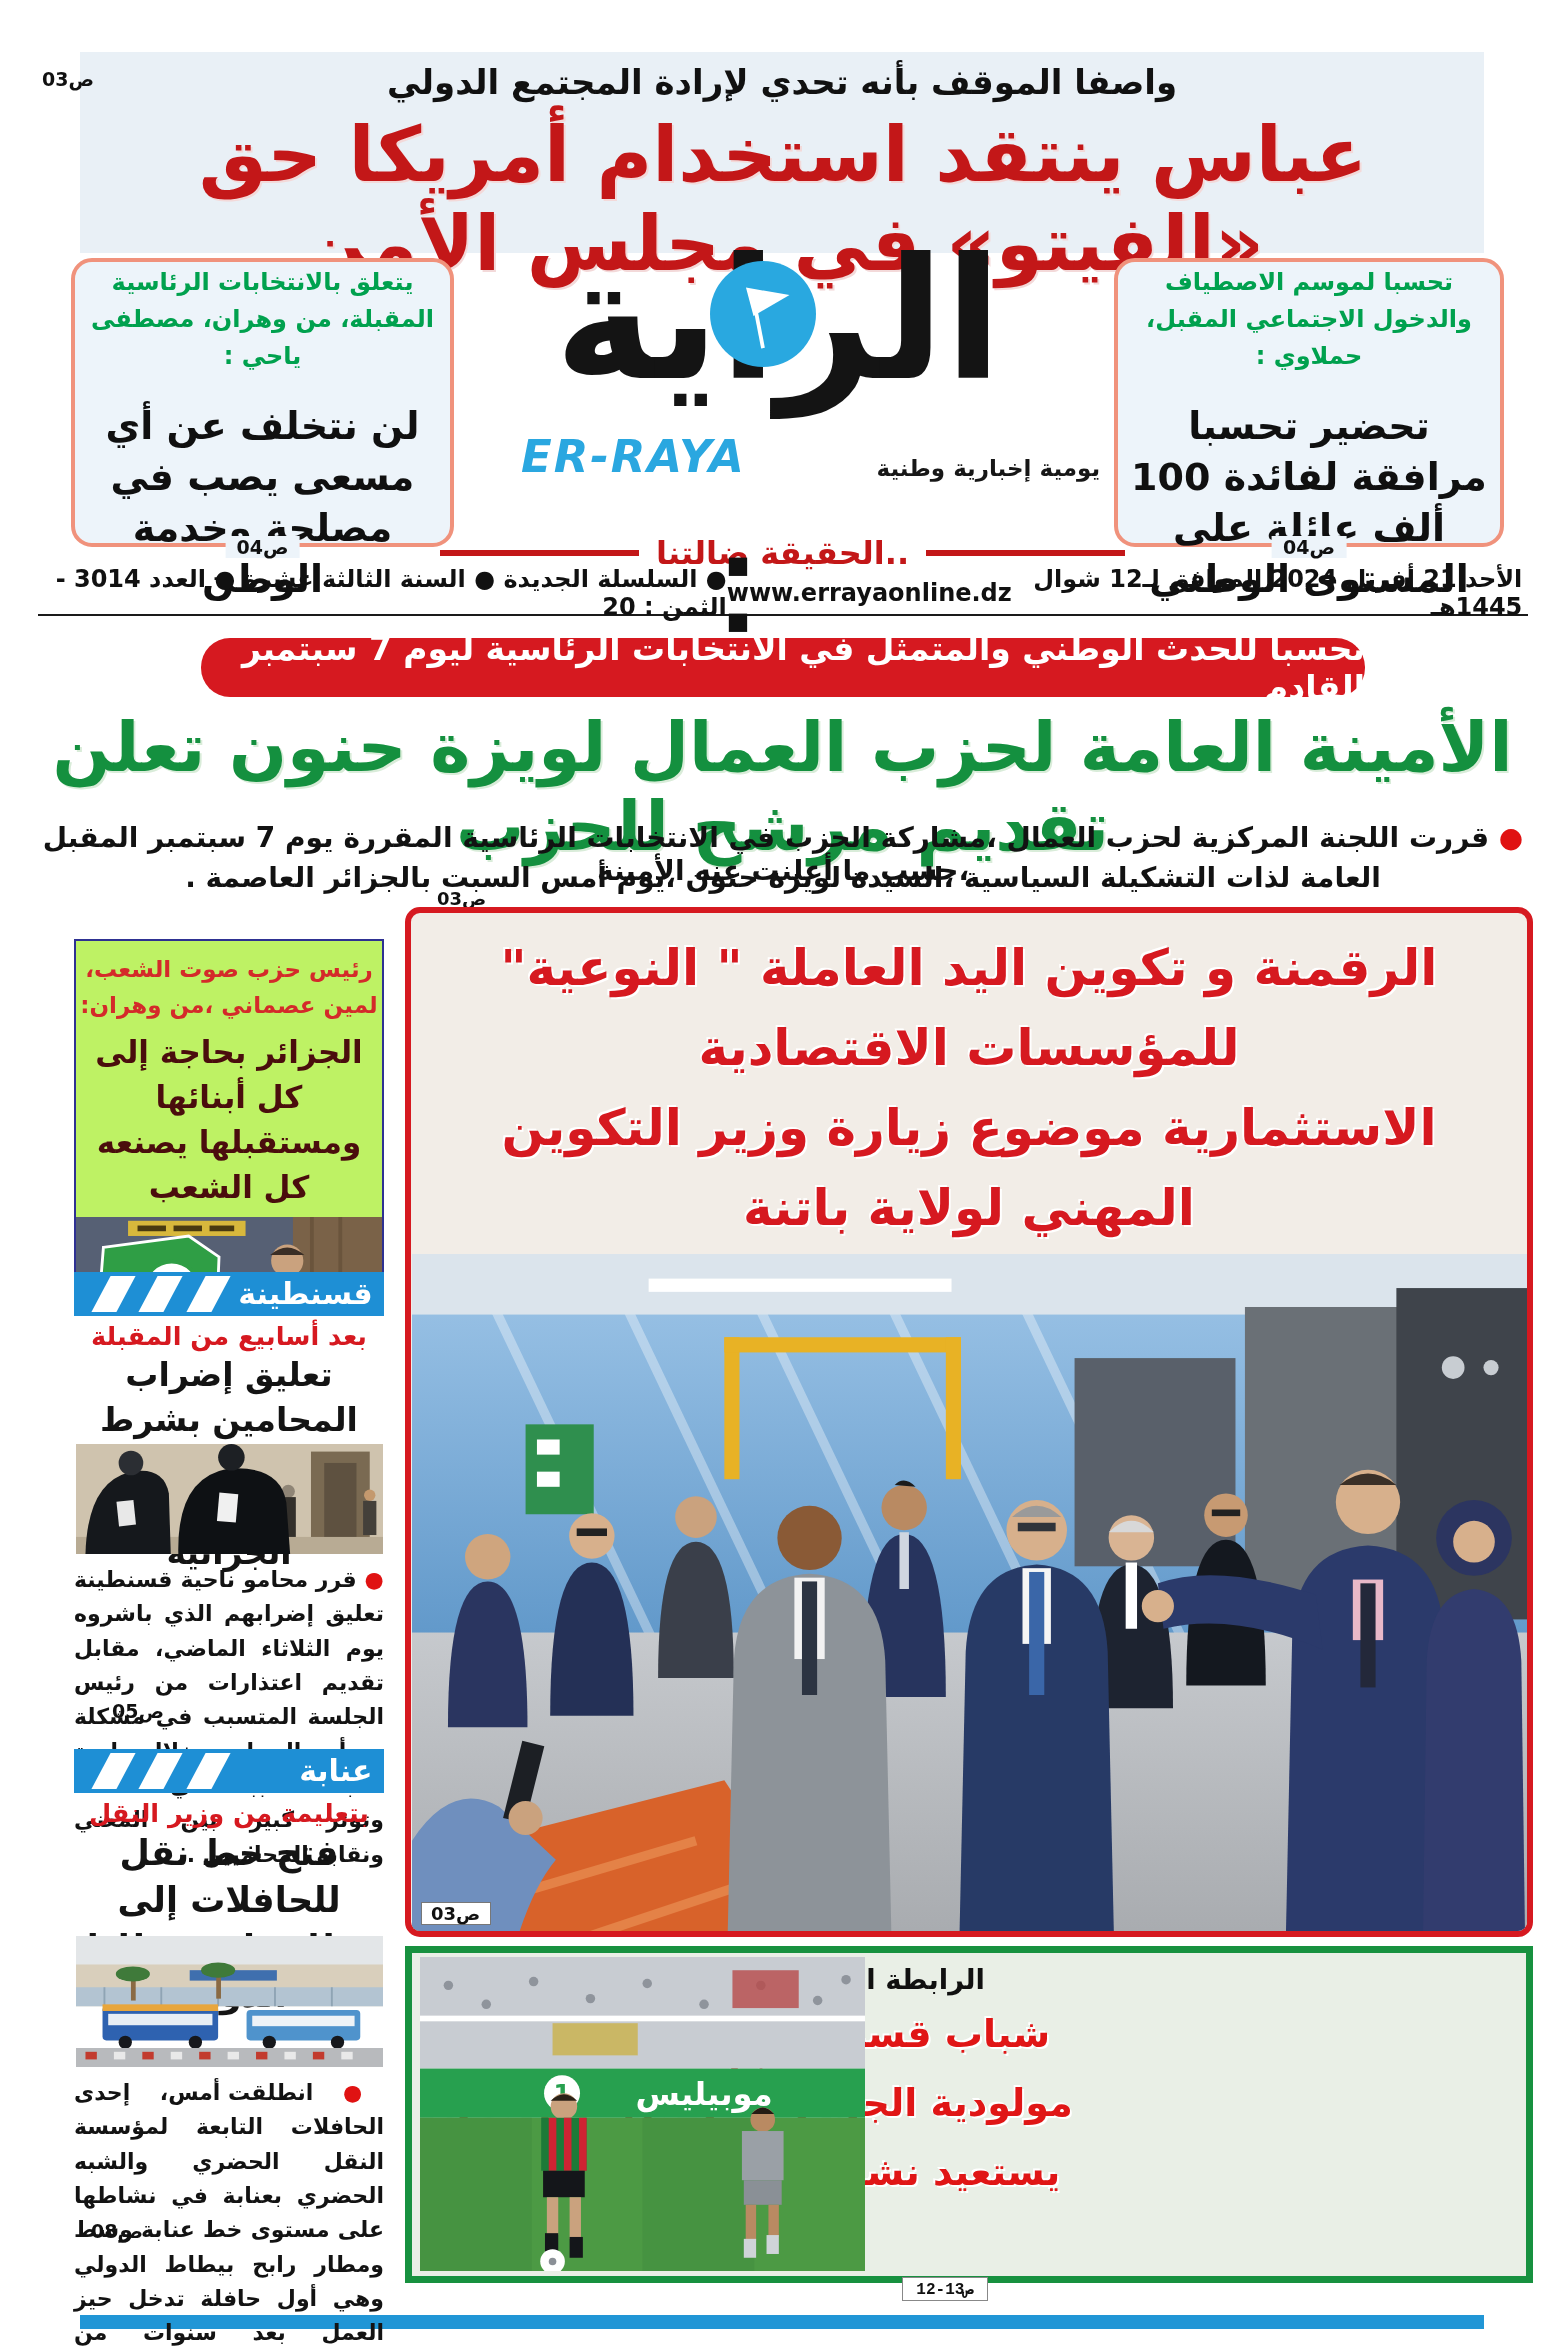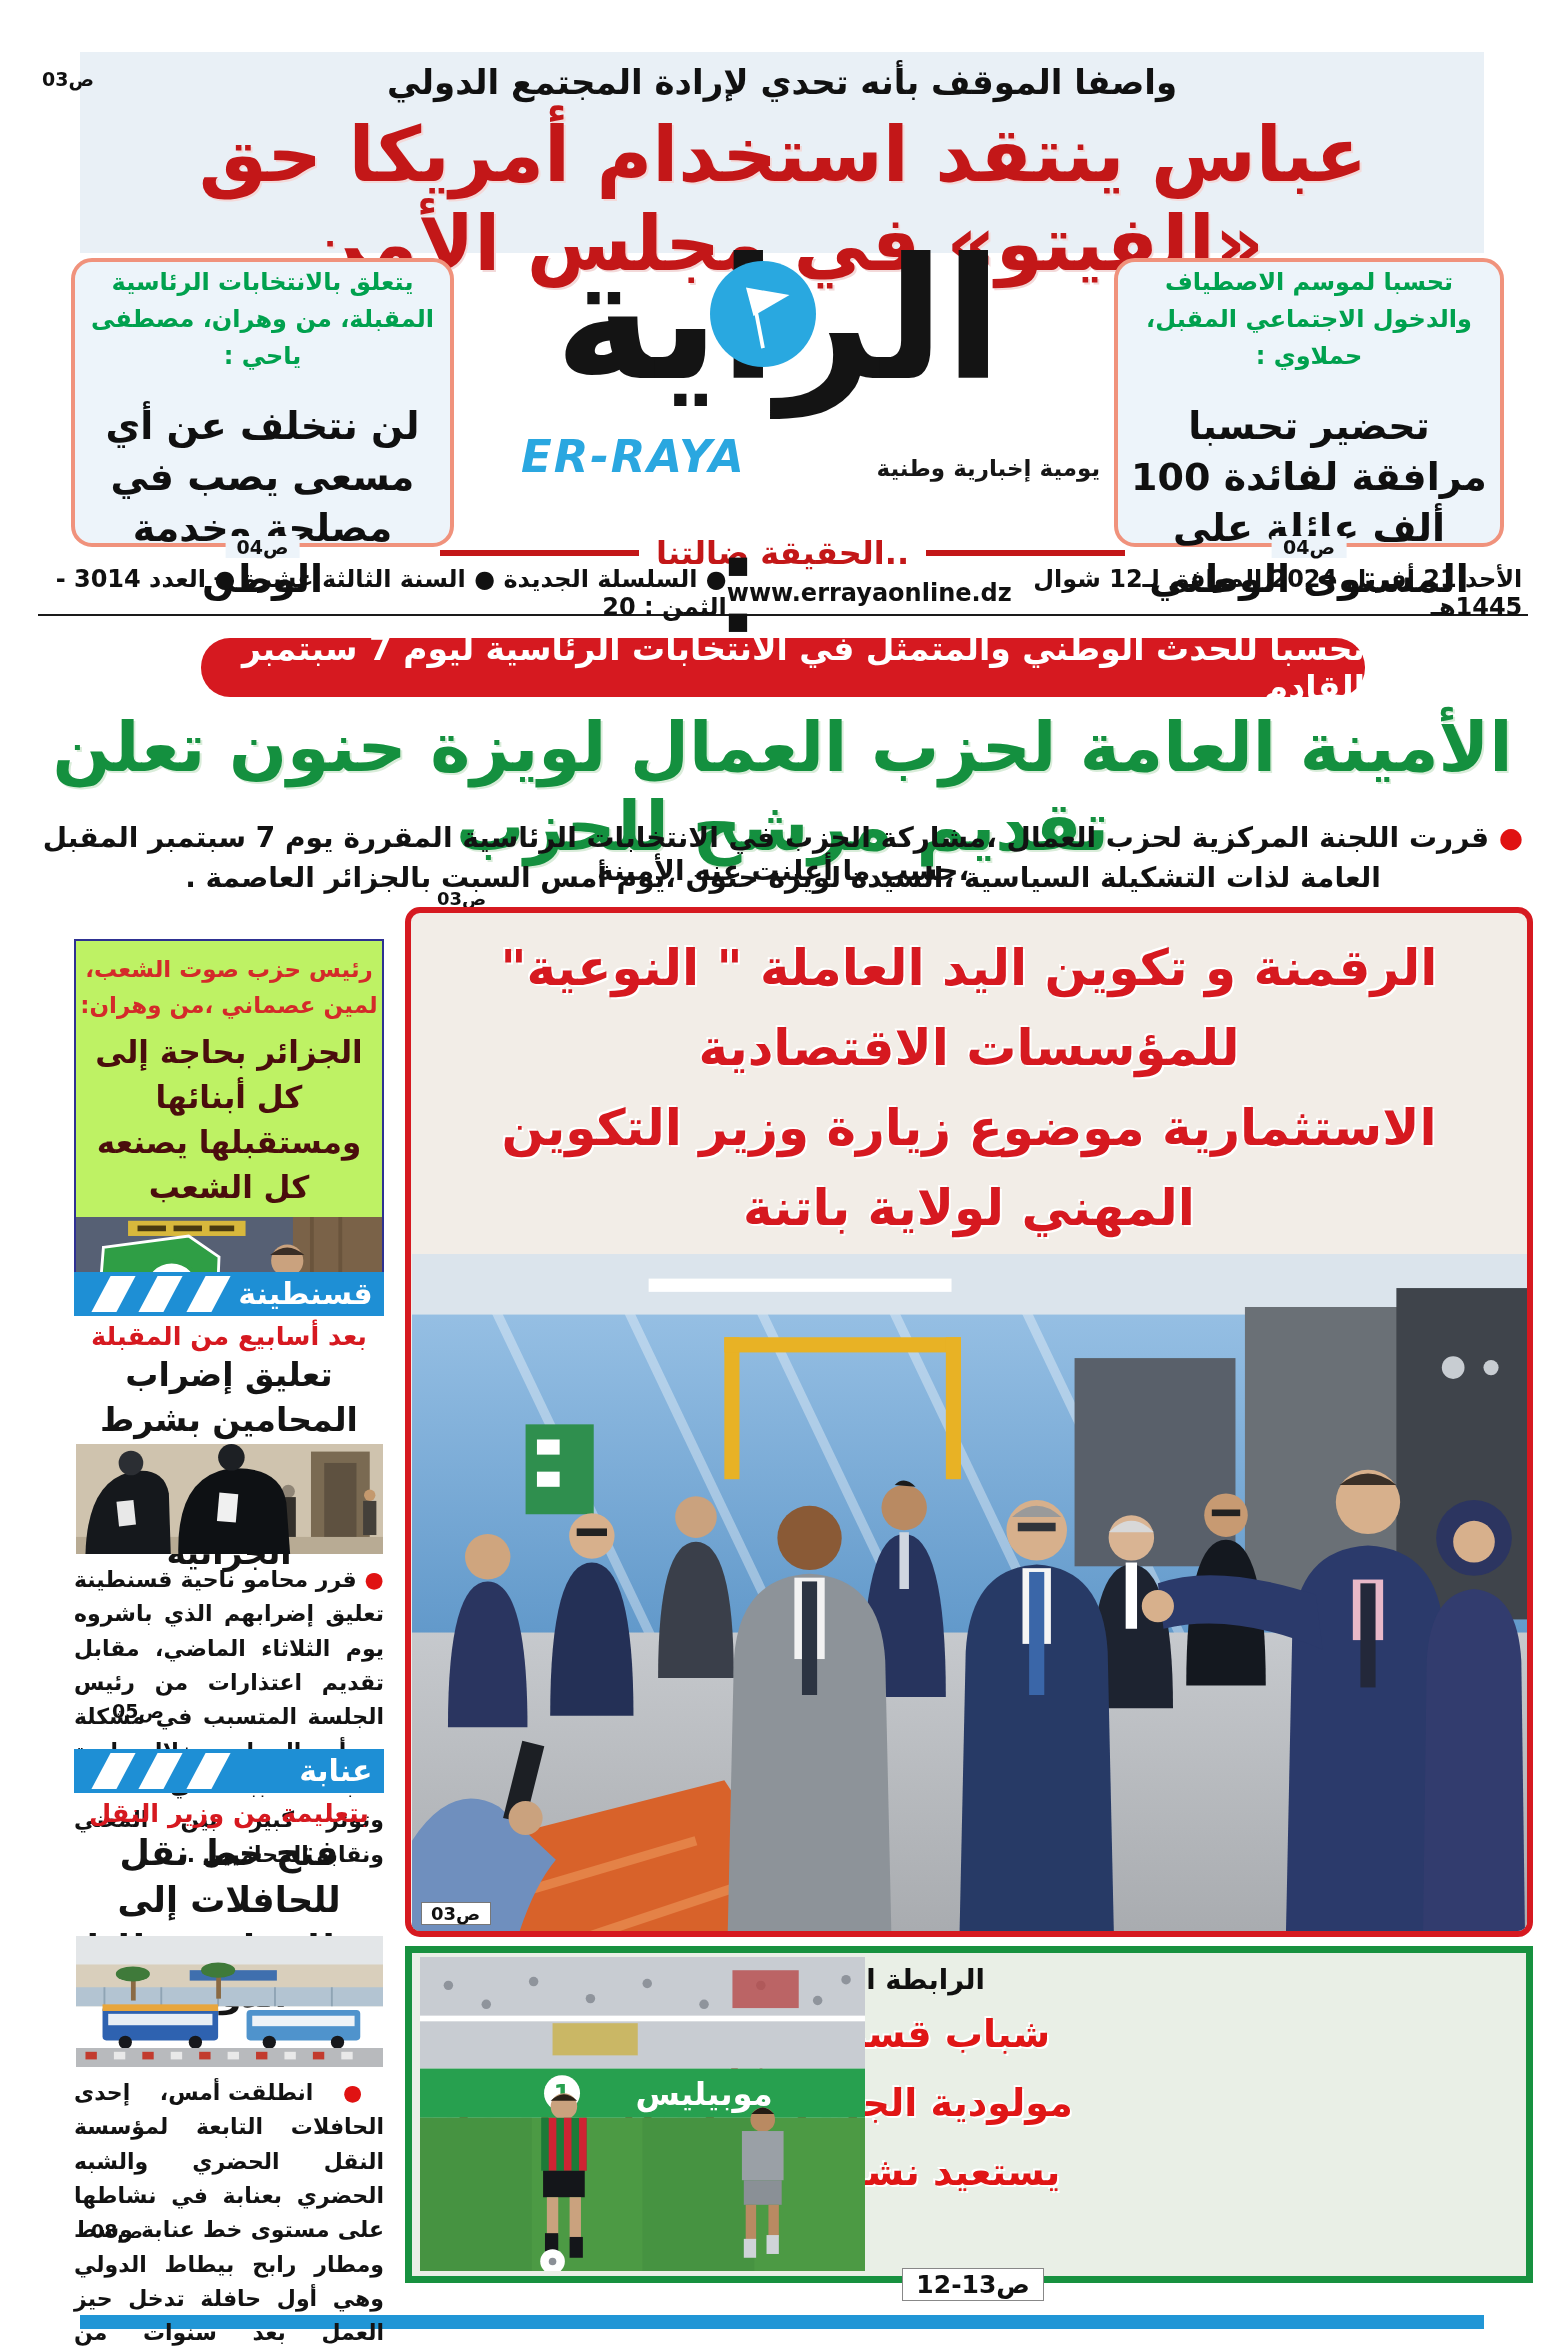--- a/index.html
+++ b/index.html
@@ -59,21 +59,21 @@
   
   .sports-box{left:405px;top:1946px;width:1128px;height:337px;border:7.6px solid #17913f;background:#e9efe6;
     box-sizing:border-box;}
   .sports-kick{position:absolute;right:454px;top:11.4px;width:653px;text-align:center;
     font-size:27.4px;font-weight:bold;color:#101010;}
   .sports-line{position:absolute;right:445px;width:662px;text-align:center;font-size:38px;font-weight:bold;
     color:#e01616;text-shadow:1.9px 1.9px 0 #ffffff,-1.9px -1.9px 0 #ffffff;}
   .sl1{top:59px;} .sl2{top:128px;} .sl3{top:197px;}
   .sports-photo{position:absolute;left:7.6px;top:3.8px;width:445px;height:314px;}
   .sports-pageref{position:absolute;bottom:-24.6px;left:44%;background:#fff;border:0.9px solid #888;
-    padding:0.9px 13.2px;font-size:25px;font-weight:bold;color:#111;}
+    padding:0.9px 13.2px;font-size:16px;font-weight:bold;color:#111;font-family:Liberation Mono, monospace;}
   
   .bottom-bar{left:80px;top:2315px;width:1404px;height:14px;background:#2196d6;}
   
   .col{left:74px;width:310px;}
   .story1-box{top:939px;height:364px;border:2.8px solid #2e3192;background:#bef264;box-sizing:border-box;overflow:hidden;}
   .story1-kick{margin-top:9.5px;font-size:23px;font-weight:bold;color:#d42a2a;line-height:1.6;}
   .story1-ttl{margin-top:5.7px;font-size:31px;font-weight:bold;color:#4a0d0d;line-height:1.45;}
   .story1-photo{display:block;width:307px;height:131px;margin-top:7.6px;}
   .story1-pageref{position:absolute;left:3.8px;bottom:3.8px;background:#fff;border:0.9px solid #333;
     padding:0 7.6px;font-size:16px;font-weight:bold;color:#111;}

